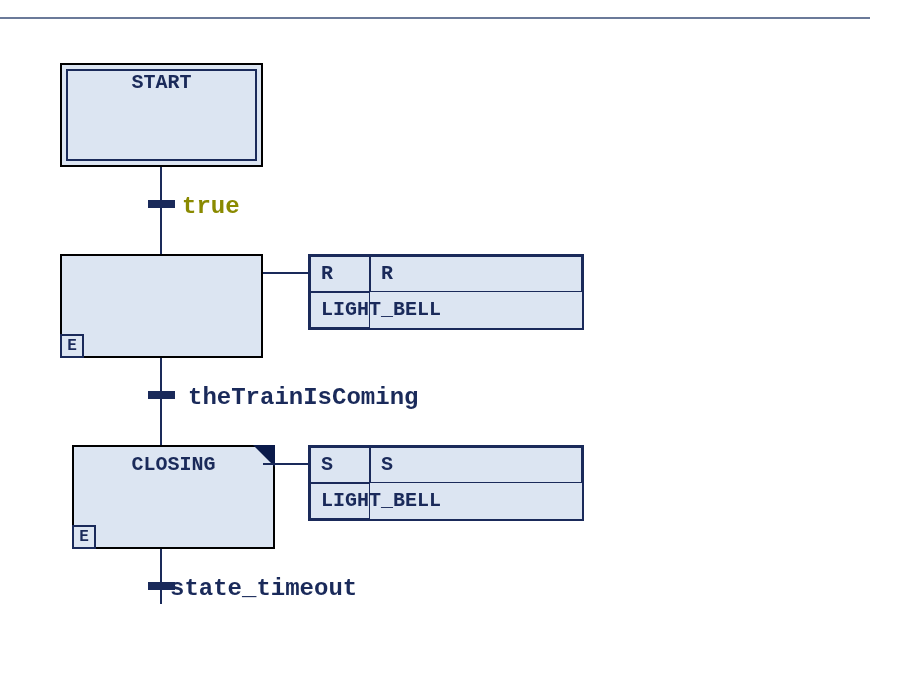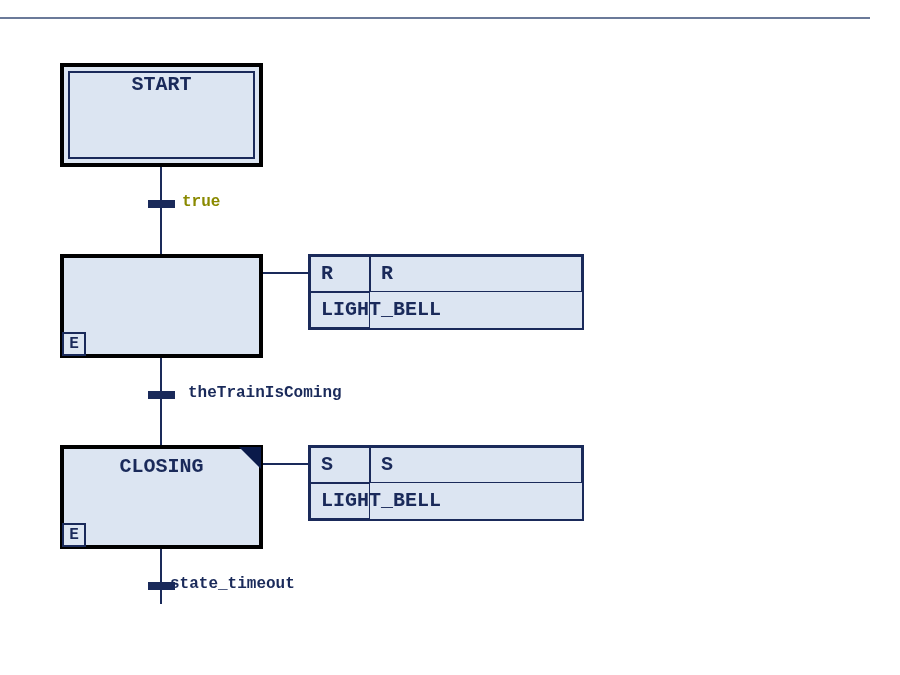--- a/index.html
+++ b/index.html
@@ -20,21 +20,21 @@
     position: absolute;
     left: 0;
     top: 17px;
     width: 870px;
     height: 0;
     border-top: 2px solid #6b7a99;
   }
   .step {
     position: absolute;
     background: #dce5f2;
-    border: 4px solid #000000;
+    border: 2px solid #000000;
     box-sizing: border-box;
   }
   .step .title {
     text-align: center;
     font-size: 20px;
     padding-top: 6px;
   }
   .start-inner {
     position: absolute;
     border: 2px solid #1a2a5a;
@@ -73,21 +73,21 @@
     height: 0;
     border-top: 2px solid #1a2a5a;
   }
   .trans-bar {
     position: absolute;
     height: 8px;
     background: #1a2a5a;
   }
   .trans-label {
     position: absolute;
-    font-size: 16px;
+    font-size: 24px;
   }
   .trans-label.kw { color: #8a8a00; }
   .actions {
     position: absolute;
     border: 2px solid #1a2a5a;
     box-sizing: border-box;
     background: #dce5f2;
     display: grid;
     grid-template-columns: 60px 1fr;
   }
@@ -129,21 +129,21 @@
     <div class="cell">R</div>
     <div class="cell">LIGHT_BELL</div>
   </div>
 
   <div class="vline" style="left:160px; top:358px; height:46px;"></div>
   <div class="trans-bar" style="left:148px; top:391px; width:27px;"></div>
   <div class="trans-label" style="left:182px; top:384px;margin-left:6px;">theTrainIsComing</div>
 
   <div class="vline" style="left:160px; top:399px; height:46px;"></div>
 
-  <div class="step" style="left:60px; top:445px; width:203px; height:104px;">
+  <div class="step" style="left:72px; top:445px; width:203px; height:104px;">
     <div class="corner-mark"></div>
     <div class="title">CLOSING</div>
     <div class="e-qual">E</div>
   </div>
 
   <div class="hline" style="left:263px; top:463px; width:45px;"></div>
 
   <div class="actions" style="left:308px; top:445px; width:276px;">
     <div class="cell">S</div>
     <div class="cell">S</div>

